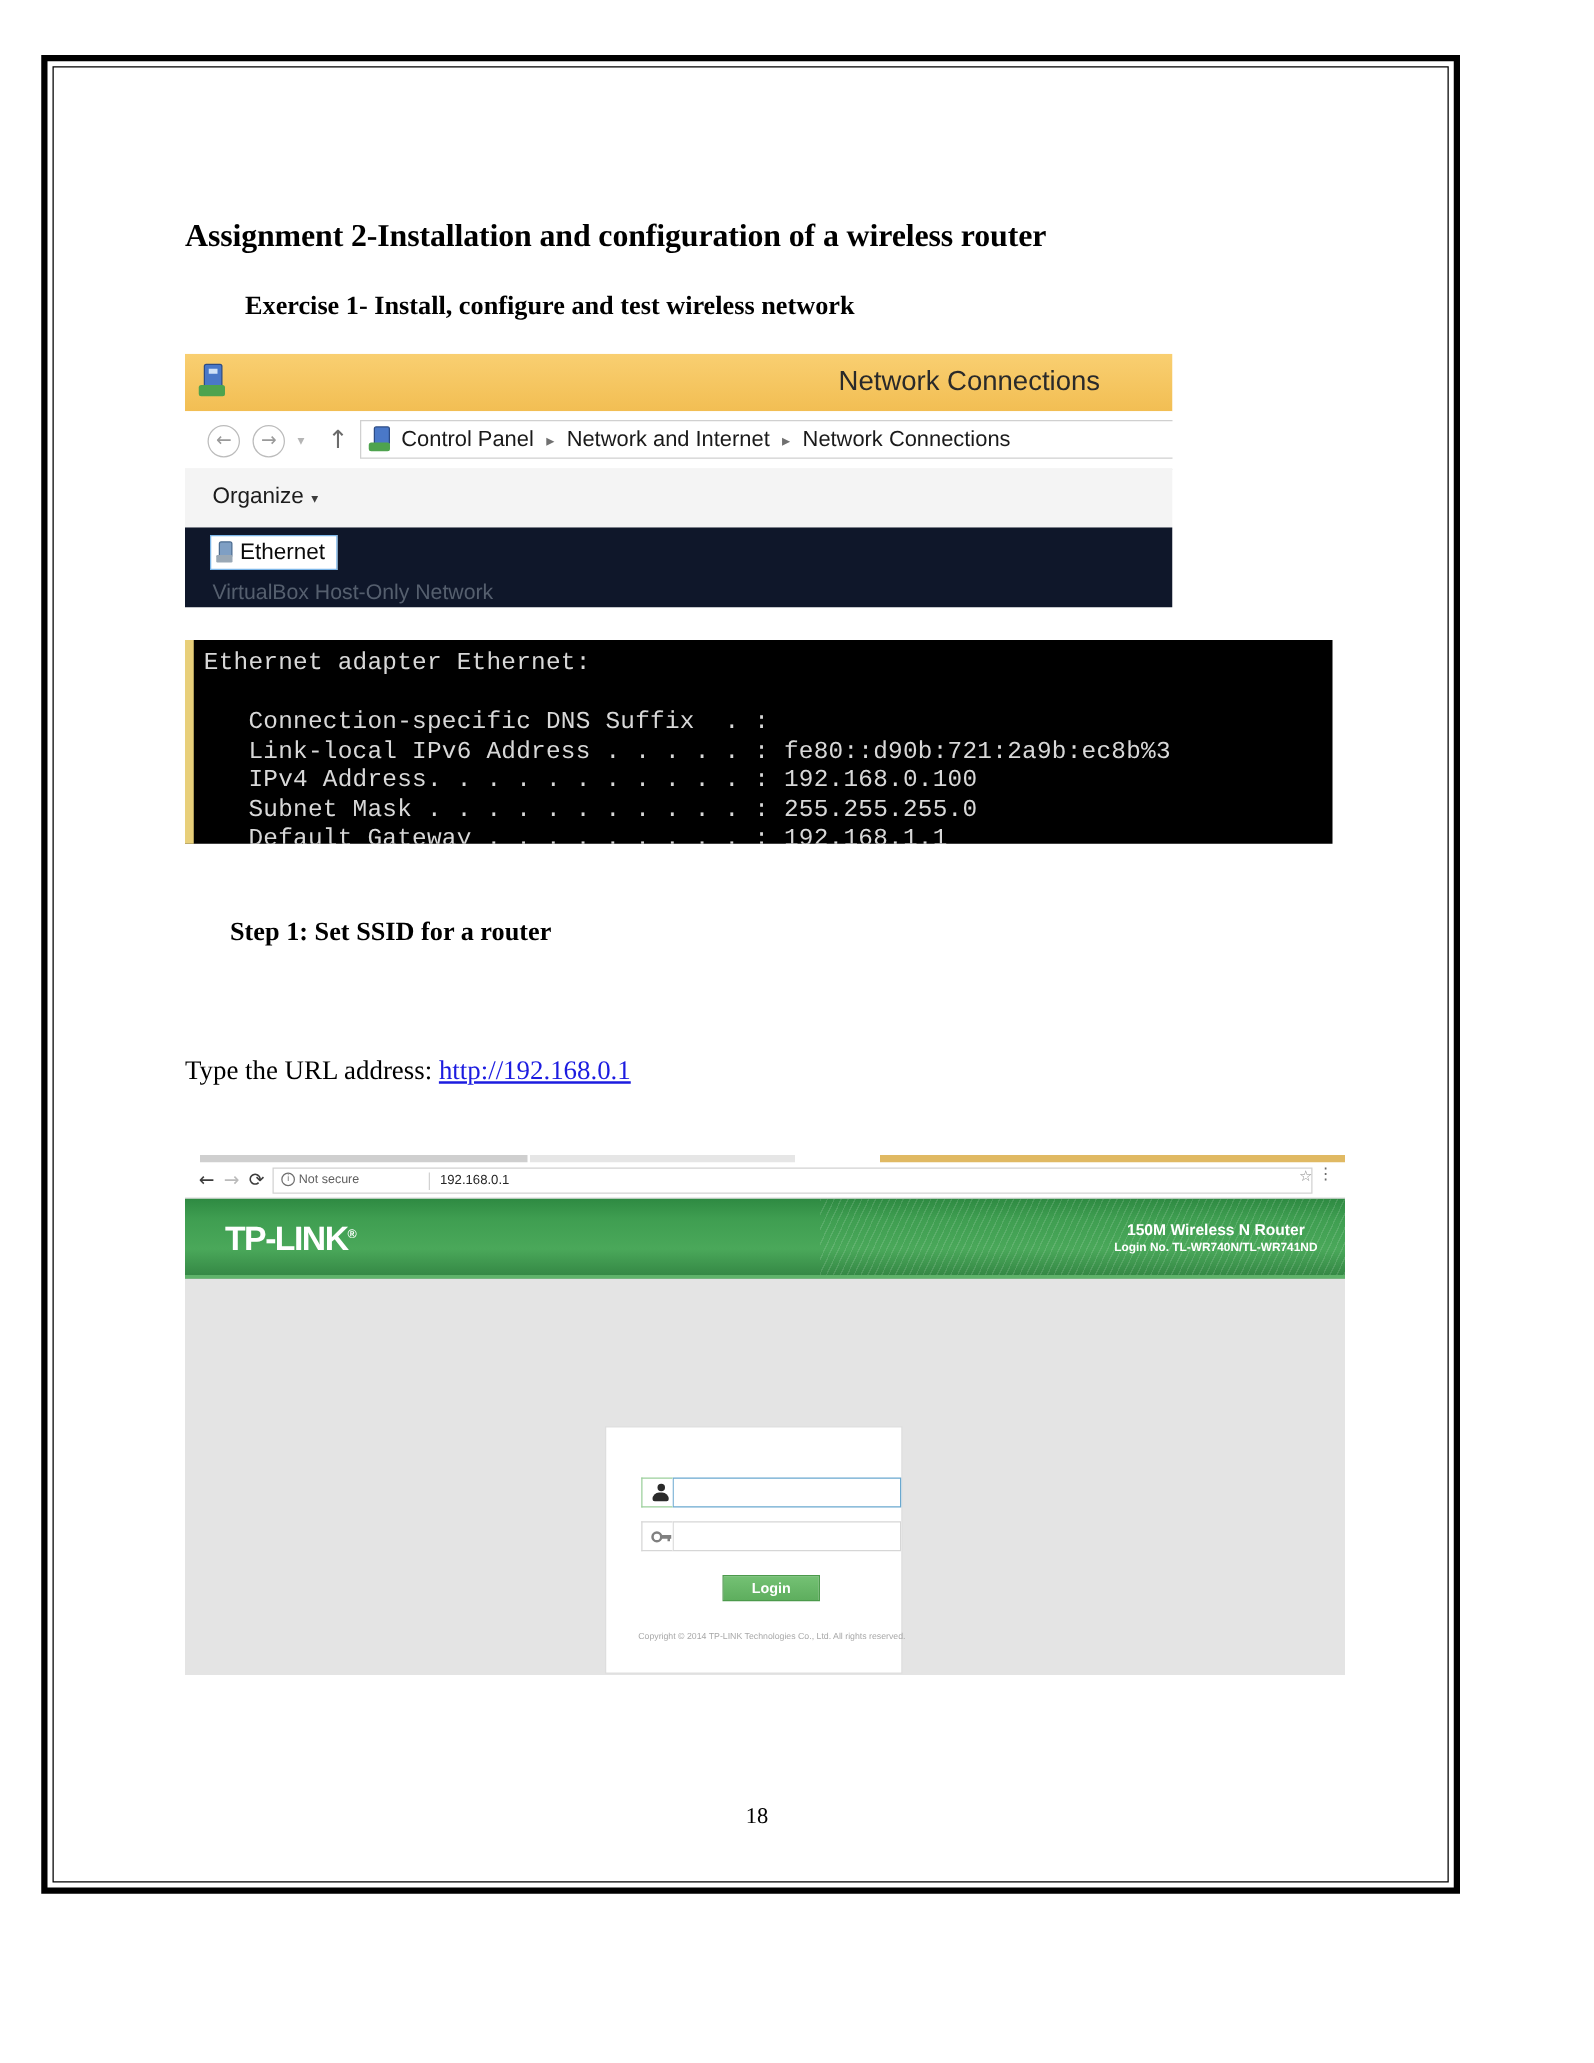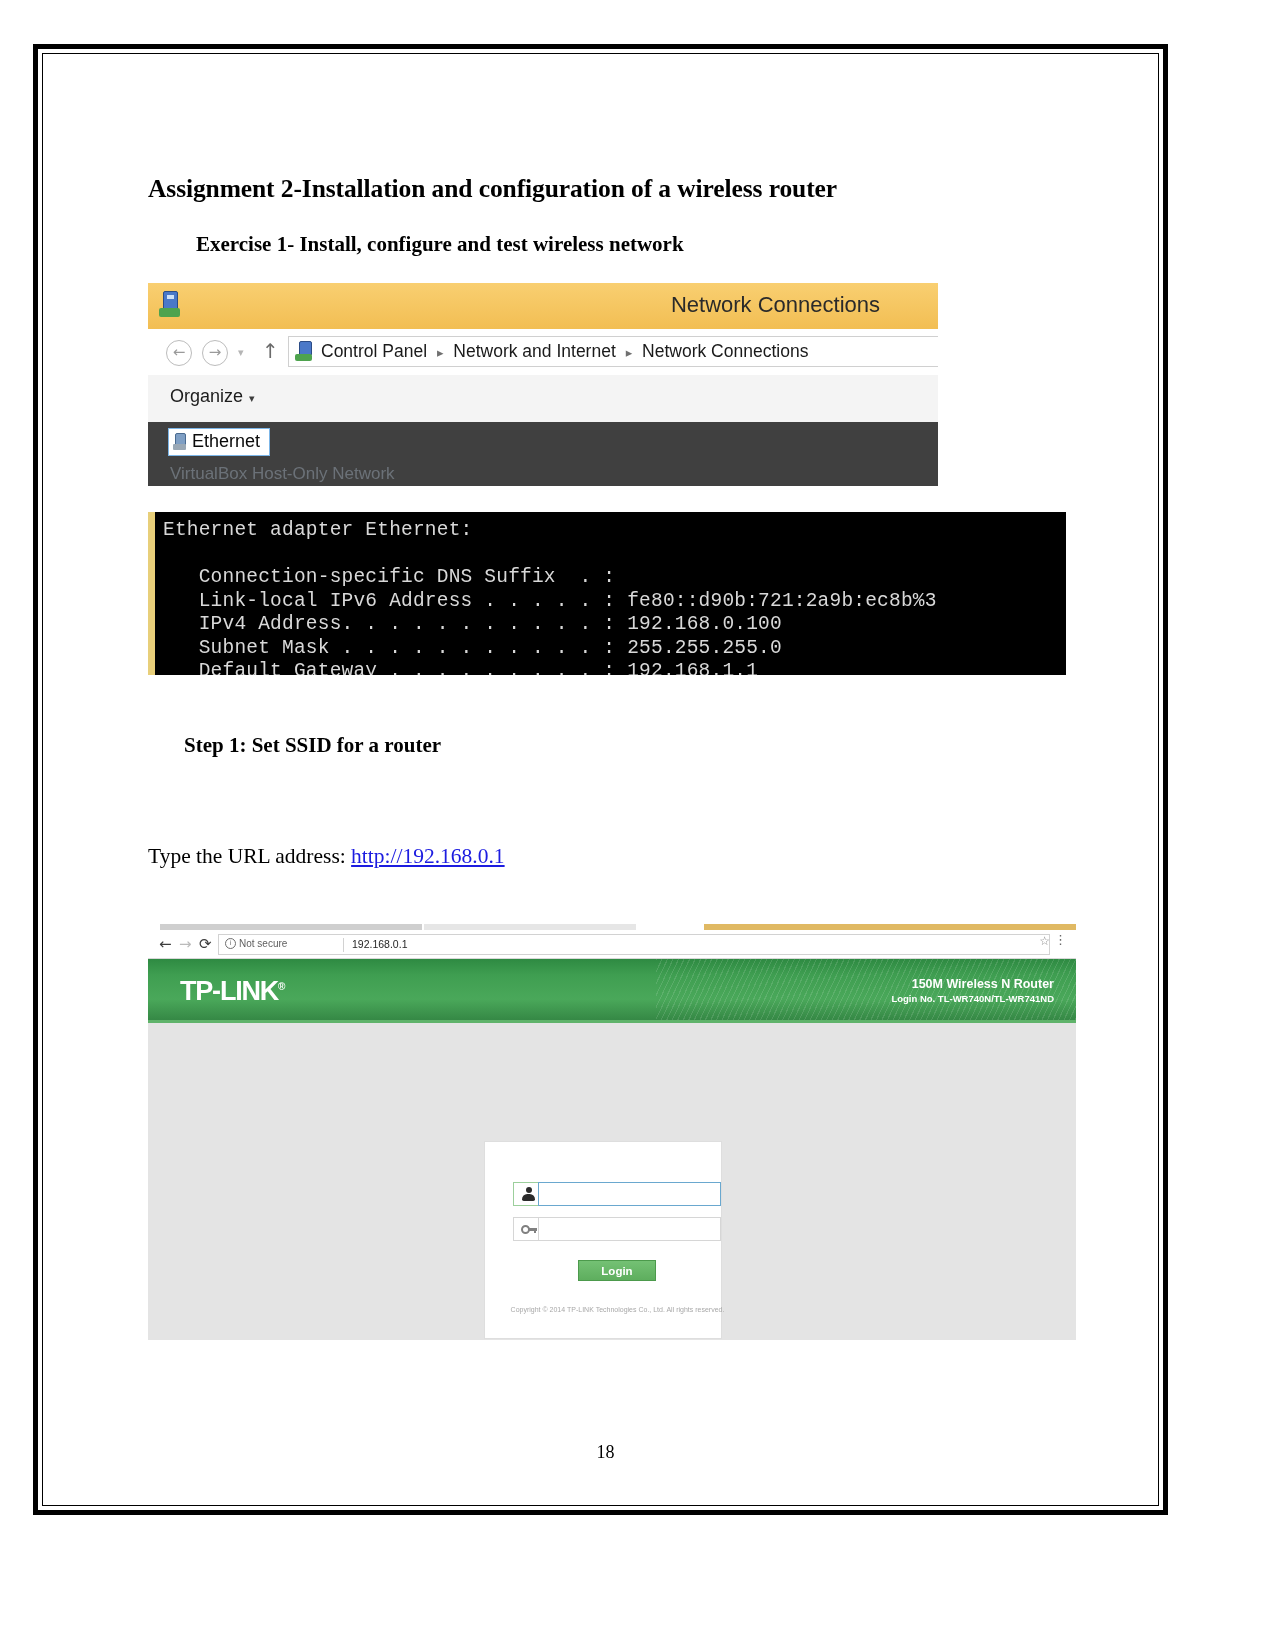--- a/index.html
+++ b/index.html
@@ -215,21 +215,21 @@
   .organize {
     position: absolute; left: 22px; top: 11px;
     font-size: 18px; color: #1c1c1c;
     white-space: nowrap;
   }
   .organize .arrow { font-size: 11px; color: #3c3c3c; padding-left: 6px; }
   .nc-list {
     position: absolute;
     left: 0; top: 139px;
     width: 790px; height: 64px;
-    background: #404040;
+    background: #0f172a;
     text-align: right;
   }
   .eth-item {
     position: absolute;
     left: 20px; top: 6px;
     border: 1.5px solid #7cb6e8;
     background: #ffffff;
     padding: 2px 9px 3px 4px;
     display: flex;
     align-items: center;
@@ -409,21 +409,21 @@
     font-size: 27px;
     font-weight: bold;
     color: #ffffff;
     letter-spacing: -1.2px;
     z-index: 2;
   }
   .tp-logo sup { font-size: 10px; vertical-align: super; }
   .tp-model {
     position: absolute;
     right: 22px; top: 18px;
-    text-align: right;
+    text-align: center;
     z-index: 2;
   }
   .tp-model .l1 {
     font-size: 12.5px;
     font-weight: bold;
     color: #ffffff;
     white-space: nowrap;
   }
   .tp-model .l2 {
     font-size: 9.5px;

